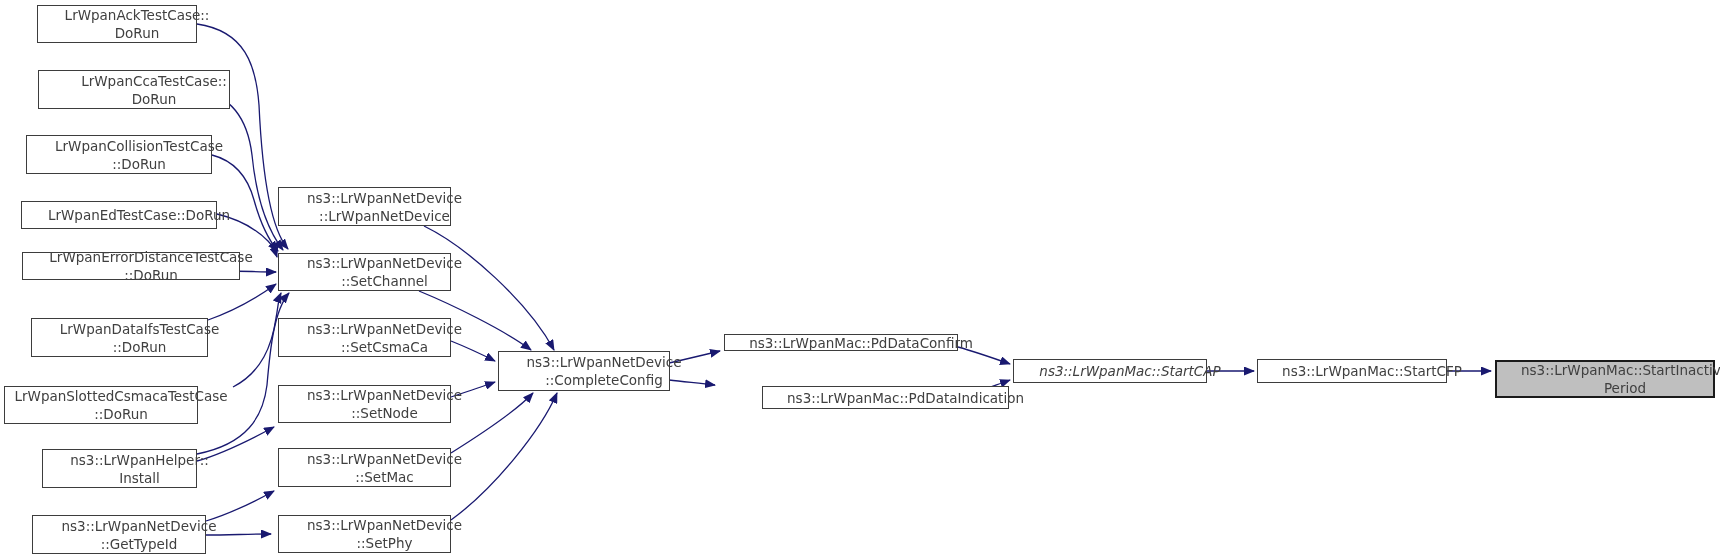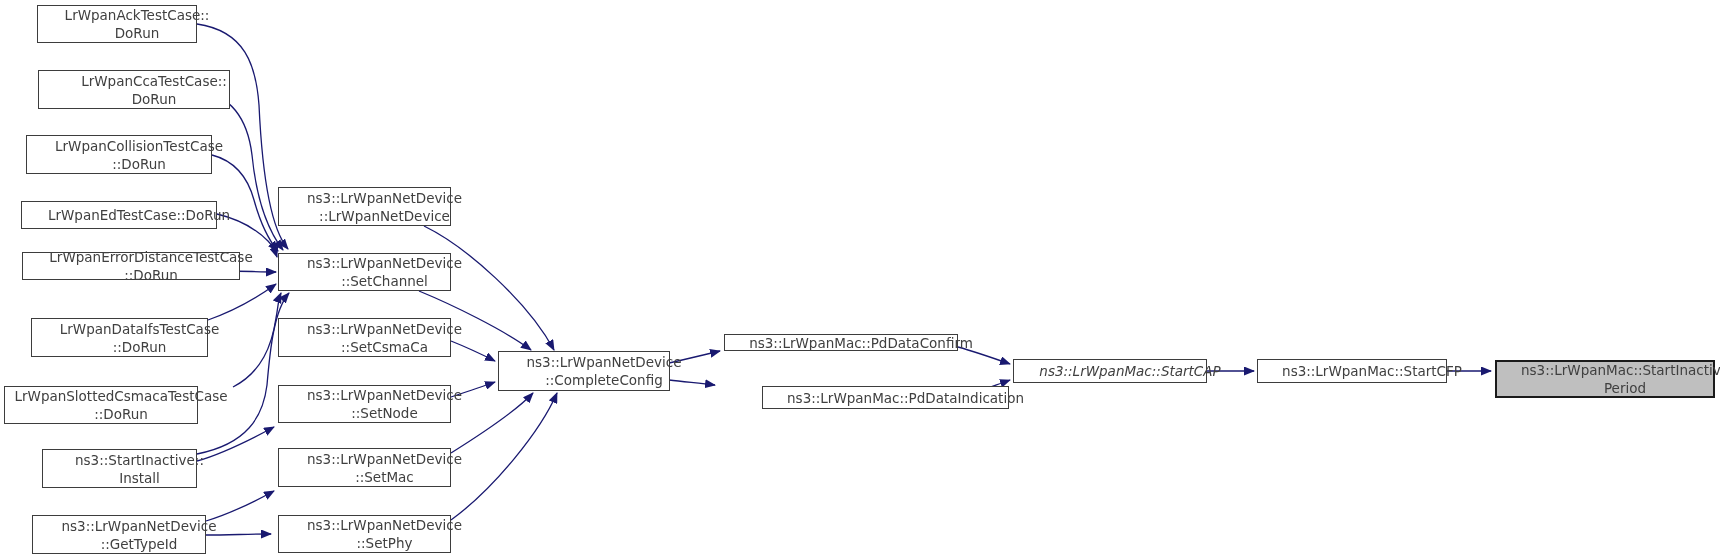--- a/index.html
+++ b/index.html
@@ -86,21 +86,21 @@
 DoRun</div>
       <div class="node" style="left: 26px; top: 135px; width: 186px; height: 39px;">LrWpanCollisionTestCase
 ::DoRun</div>
       <div class="node" style="left: 21px; top: 201px; width: 196px; height: 28px;">LrWpanEdTestCase::DoRun</div>
       <div class="node" style="left: 22px; top: 252px; width: 218px; height: 28px;">LrWpanErrorDistanceTestCase
 ::DoRun</div>
       <div class="node" style="left: 31px; top: 318px; width: 177px; height: 39px; text-align: center;">LrWpanDataIfsTestCase
 ::DoRun</div>
       <div class="node" style="left: 4px; top: 386px; width: 194px; height: 38px;">LrWpanSlottedCsmacaTestCase
 ::DoRun</div>
-      <div class="node" style="left: 42px; top: 449px; width: 155px; height: 39px;">ns3::StartInactive::
+      <div class="node" style="left: 42px; top: 449px; width: 155px; height: 39px;">ns3::LrWpanHelper::
 Install</div>
       <div class="node" style="left: 32px; top: 515px; width: 174px; height: 39px;">ns3::LrWpanNetDevice
 ::GetTypeId</div>
       <div class="node" style="left: 278px; top: 187px; width: 173px; height: 39px;">ns3::LrWpanNetDevice
 ::LrWpanNetDevice</div>
       <div class="node" style="left: 278px; top: 253px; width: 173px; height: 38px;">ns3::LrWpanNetDevice
 ::SetChannel</div>
       <div class="node" style="left: 278px; top: 318px; width: 173px; height: 39px;">ns3::LrWpanNetDevice
 ::SetCsmaCa</div>
       <div class="node" style="left: 278px; top: 385px; width: 173px; height: 38px;">ns3::LrWpanNetDevice

